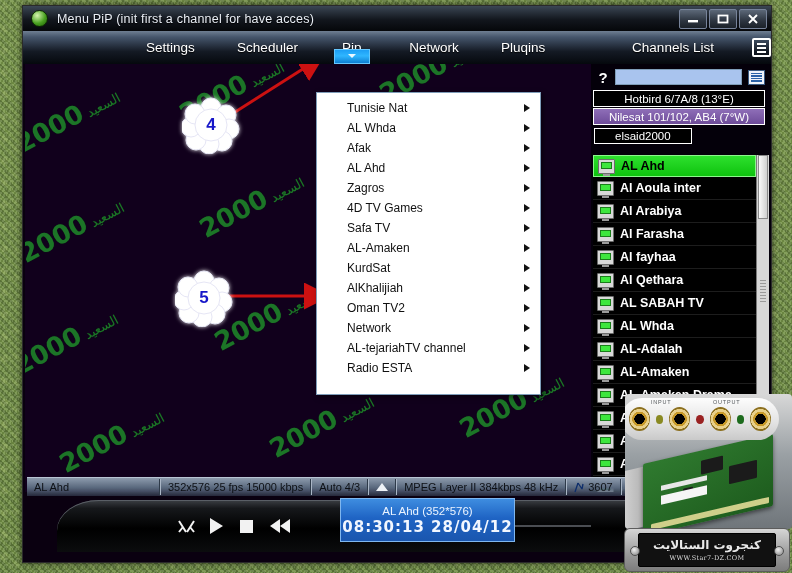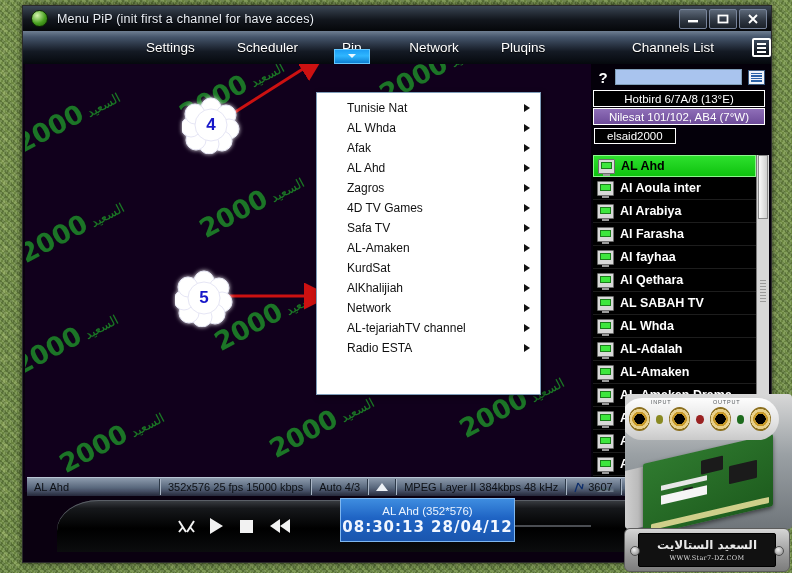--- a/index.html
+++ b/index.html
@@ -143,21 +143,21 @@
     display:flex;flex-direction:column;justify-content:center;gap:1px;padding:1px 2px;box-sizing:border-box;
   }
   #list-icon i{display:block;height:1.5px;background:#2c62a8;}
   .sat-row{
     margin:0 6px 1px 2px;height:17px;border:1px solid #fff;box-sizing:border-box;
     display:flex;align-items:center;justify-content:center;
     color:#fff;font-size:11.5px;background:#000;
   }
   .sat-row.selected{background:linear-gradient(#8f6fb8,#6d4b99);}
   #user-tag{
-    display:inline-block;margin:2px 0 3px 3px;padding:1px 12px;
+    display:inline-block;margin:2px 0 3px 3px;padding:1px 20px;
     border:1px solid #fff;color:#fff;font-size:11.5px;background:#000;
   }
   #chan-list-wrap{
     position:absolute;left:2px;right:2px;top:91px;bottom:0;
     background:#000;overflow:hidden;display:flex;
   }
   #chan-list{flex:1;overflow:hidden;}
   .chan-row{
     height:22px;display:flex;align-items:center;gap:6px;padding-left:4px;
     border-bottom:1px solid #1d1d1d;color:#fff;font-size:12.5px;font-weight:bold;
@@ -445,20 +445,24 @@
         <div class="dd-item">
           <span>AL-Amaken</span>
           <i class="dd-arrow"></i>
           </div>
         <div class="dd-item">
           <span>KurdSat</span>
           <i class="dd-arrow"></i>
           </div>
         <div class="dd-item">
           <span>AlKhalijiah</span>
+          <i class="dd-arrow"></i>
+          </div>
+        <div class="dd-item">
+          <span>Oman TV2</span>
           <i class="dd-arrow"></i>
           </div>
         <div class="dd-item">
           <span>Network</span>
           <i class="dd-arrow"></i>
           </div>
         <div class="dd-item">
           <span>AL-tejariahTV channel</span>
           <i class="dd-arrow"></i>
           </div>
@@ -648,16 +652,16 @@
     <i class="jack"></i>
     <i class="led" style="background:#9a2222"></i>
     <i class="jack"></i>
     <i class="led" style="background:#1d6b1d"></i>
     <i class="jack"></i>
   </div>
 </div>
 
 <div id="forum-banner">
   <div id="forum-inner">
-    <div id="forum-ar">السعيد الستالايت</div>
+    <div id="forum-ar">كنجروت الستالايت</div>
     <div id="forum-url">WWW.Star7-DZ.COM</div>
   </div>
 </div>
 
 </body></html>

